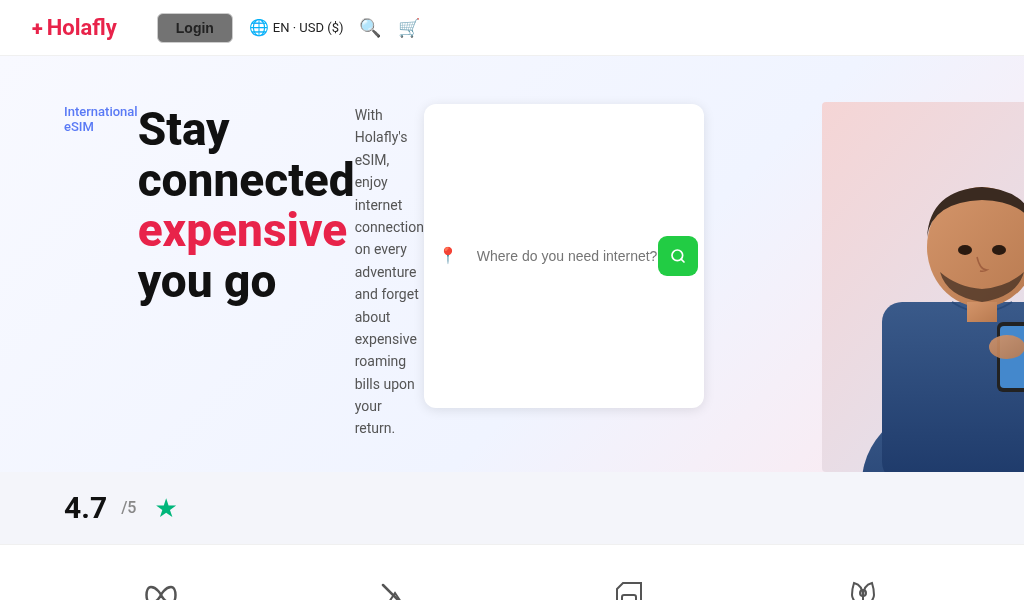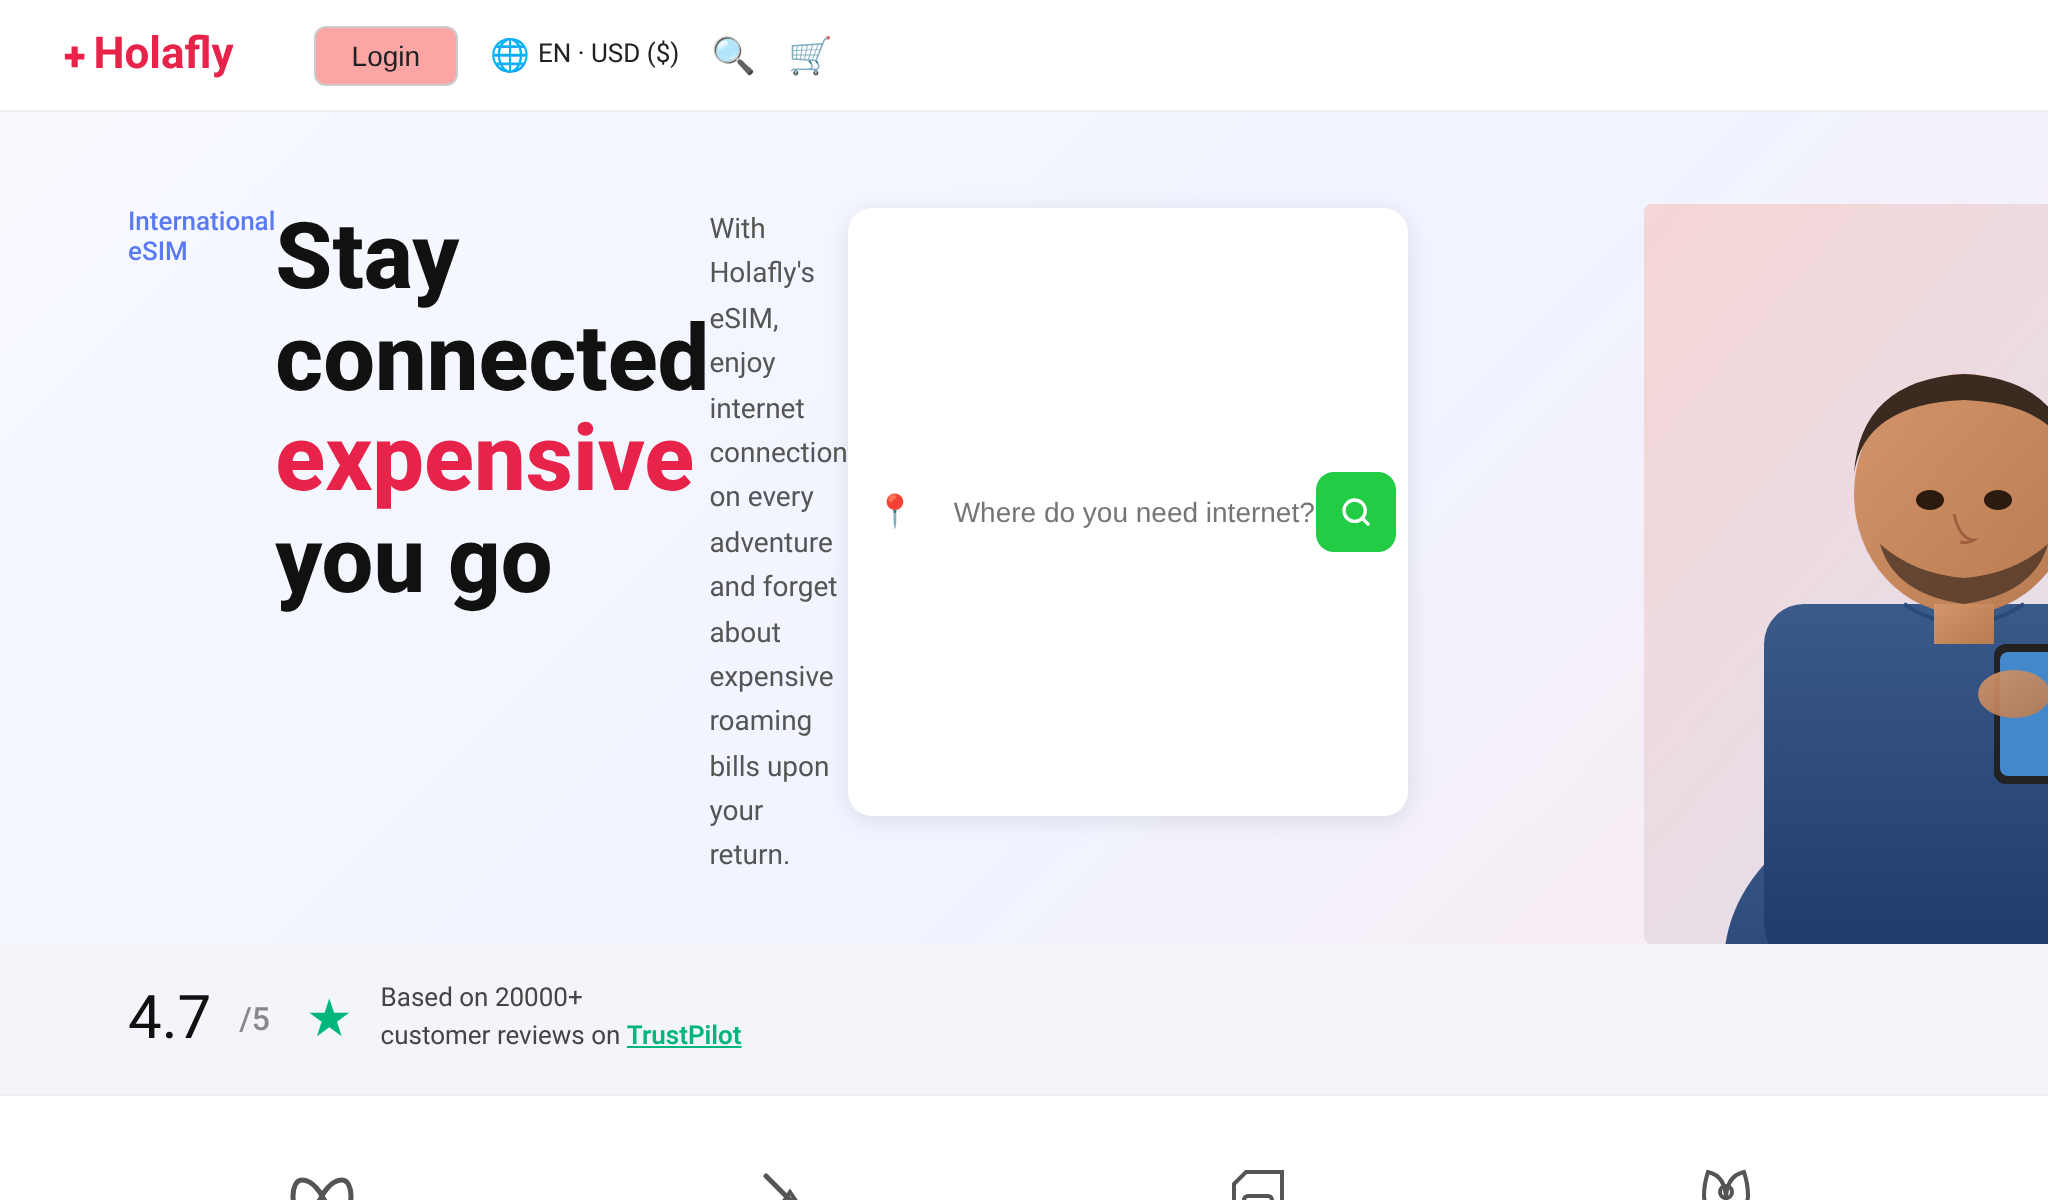--- a/index.html
+++ b/index.html
@@ -46,24 +46,24 @@
     .header-right {
       display: flex;
       align-items: center;
       gap: 16px;
     }
     .login-btn {
       border: 1.5px solid #ccc;
       border-radius: 6px;
       padding: 6px 18px;
       font-size: 14px;
-      background: #fca5a5;
+      background: #737373;
       cursor: pointer;
       color: #222;
-      font-weight: 400;
+      font-weight: 700;
     }
     .lang-selector {
       display: flex;
       align-items: center;
       gap: 4px;
       font-size: 13px;
       color: #222;
       cursor: pointer;
     }
     .globe-icon { font-size: 16px; color: #444; }
@@ -149,21 +149,21 @@
     .rating-section {
       background: #f4f5fa;
       padding: 18px 64px;
       display: flex;
       align-items: center;
       gap: 14px;
       min-height: 72px;
     }
     .rating-score {
       font-size: 30px;
-      font-weight: 400;
+      font-weight: 700;
       color: #111;
     }
     .rating-denom {
       font-size: 16px;
       color: #888;
       font-weight: 500;
     }
     .star-icon {
       color: #00b67a;
       font-size: 26px;
@@ -300,25 +300,20 @@
       <rect x="250" y="290" width="20" height="80" fill="#e8234a" rx="3" opacity="0.9"></rect>
       <rect x="278" y="250" width="20" height="120" fill="#e8234a" rx="3" opacity="0.9"></rect>
     </svg>
   </div>
 </div>
 
 <div class="rating-section">
   <span class="rating-score">4.7</span>
   <span class="rating-denom">/5</span>
   <span class="star-icon">★</span>
-  <div class="rating-text">
-    <span>Based on 20000+</span><br>
-    <span>customer reviews on</span>
-    <a href="#" class="trustpilot-link">TrustPilot</a>
-  </div>
 </div>
 
 <div class="features">
   <div class="features-grid">
 
     <div class="feature-item">
       <div class="feature-icon">
         <svg width="40" height="24" viewBox="0 0 40 24" fill="none" stroke="#555" stroke-width="2.5" stroke-linecap="round">
           <path d="M20 12 C20 12 16 4 10 4 C4 4 4 20 10 20 C16 20 20 12 20 12 C20 12 24 4 30 4 C36 4 36 20 30 20 C24 20 20 12 20 12Z"></path>
         </svg>

